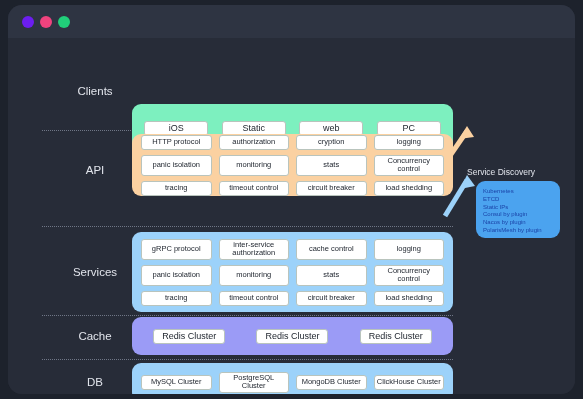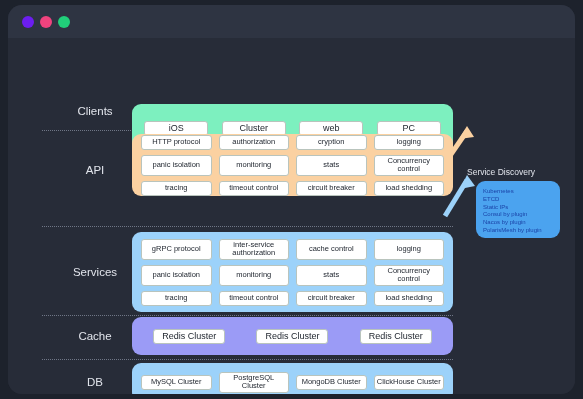--- a/index.html
+++ b/index.html
@@ -174,33 +174,33 @@
       <path d="M459,88 L451,101 L466,99 Z" fill="#fbd1a1"></path>
       <path d="M437,178 L459,142" stroke="#9cd2fa" stroke-width="5" fill="none"></path>
       <path d="M459,137 L452,151 L467,148 Z" fill="#9cd2fa"></path>
     </svg>
 
     <div class="sep" style="top:92px;"></div>
     <div class="sep" style="top:188px;"></div>
     <div class="sep" style="top:277px;"></div>
     <div class="sep" style="top:321px;"></div>
 
-    <div class="row-label" style="top:66px;">Clients</div>
+    <div class="row-label" style="top:46px;">Clients</div>
     <div class="row-label" style="top:125px;">
       <div>API</div>
     </div>
     <div class="row-label" style="top:227px;">Services</div>
     <div class="row-label" style="top:291px;">Cache</div>
     <div class="row-label" style="top:337px;">DB</div>
 
     <div class="band" id="band-clients">
       <div class="band-inner">
         <div class="band-row">
           <div class="cell big">iOS</div>
-          <div class="cell big">Cluster</div>
+          <div class="cell big">Static</div>
           <div class="cell big">web</div>
           <div class="cell big">PC</div>
         </div>
       </div>
     </div>
 
     <div class="band" id="band-gateway">
       <div class="band-inner">
         <div class="band-row">
           <div class="cell">HTTP protocol</div>

